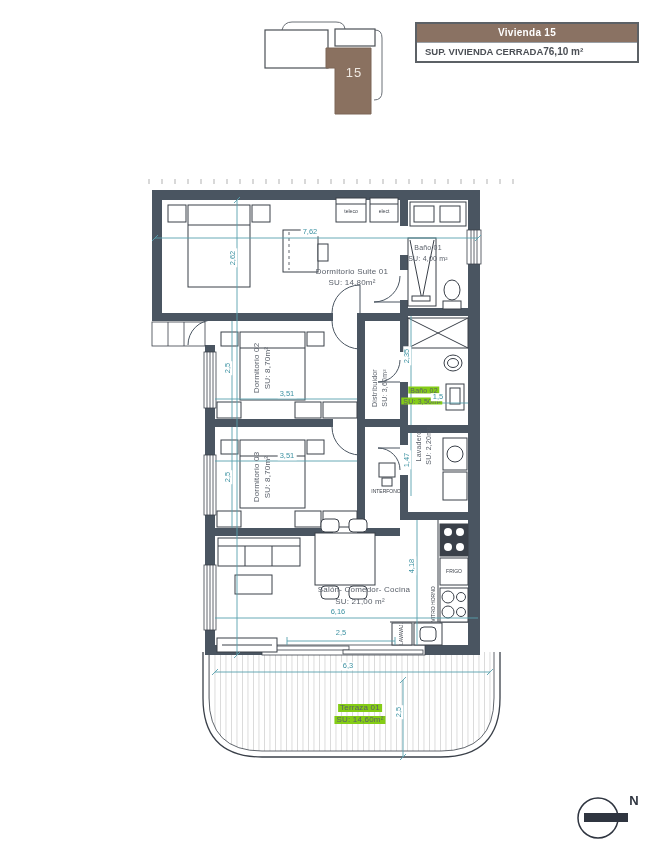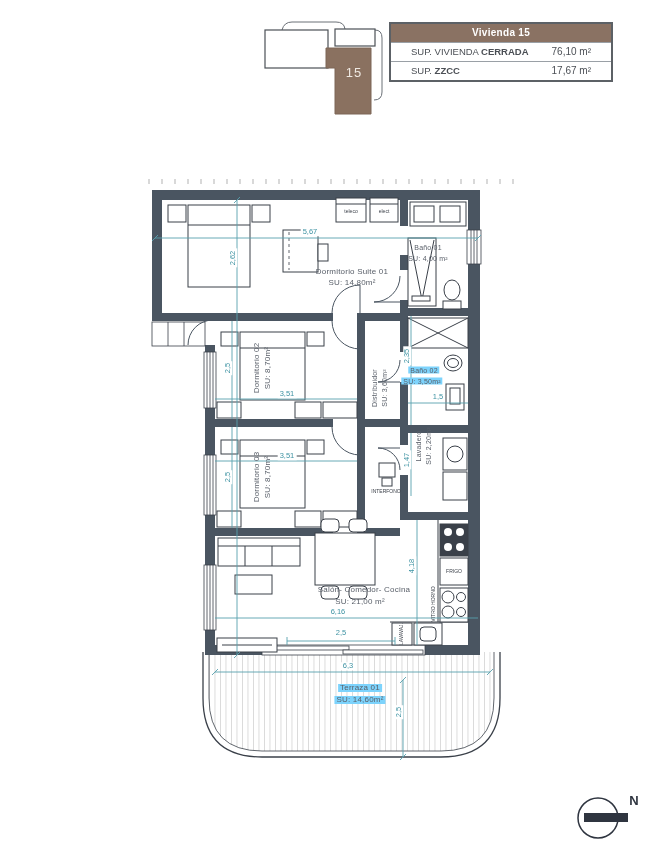--- a/index.html
+++ b/index.html
@@ -1,39 +1,39 @@
 <!DOCTYPE html>
 <html><head>
 <meta charset="utf-8">
 <style>
   html,body{margin:0;padding:0;background:#fff;}
   .screen{position:relative;width:667px;height:844px;background:#fff;overflow:hidden;
           font-family:"Liberation Sans","DejaVu Sans",sans-serif;}
   svg{position:absolute;left:0;top:0;}
   
-  .tables{position:absolute;left:389px;top:22px;width:224px;}
+  .tables{position:absolute;left:415px;top:22px;width:224px;}
   .atable{border:2px solid #5c6166;background:#fff;margin-bottom:12px;}
   .thead{background:#8a7263;color:#fff;font-weight:bold;font-size:10px;
          text-align:center;padding:3px 0 4px;letter-spacing:.3px;}
-  .trow{display:flex;justify-content:space-between;align-items:center;
-        border-top:1px solid #9aa0a6;padding:3px 20px 4px;font-size:9.5px;color:#4b4f55;}
+  .trow{display:flex;align-items:center;
+        border-top:1px solid #9aa0a6;padding:3px 8px 4px;font-size:9.5px;color:#4b4f55;font-weight:bold;}
   .trow:first-child{border-top:none;}
   .trow .val{font-size:10px;}
   
   .lbl{position:absolute;transform:translate(-50%,-50%);font-size:8px;color:#5a606a;
        white-space:nowrap;letter-spacing:.2px;line-height:1;text-align:center;}
   .lbl.sm{font-size:7px;}
   .rot{transform:translate(-50%,-50%) rotate(-90deg);}
   .dim{position:absolute;transform:translate(-50%,-50%);font-size:7.5px;color:#3f93a3;
        background:#fff;padding:0 2px;white-space:nowrap;line-height:1;}
   .dim.rot{transform:translate(-50%,-50%) rotate(-90deg);}
   .tiny{position:absolute;transform:translate(-50%,-50%);font-size:5px;color:#3c414a;
         white-space:nowrap;line-height:1;}
   .tiny.rot{transform:translate(-50%,-50%) rotate(-90deg);}
-  .bg{background:#7dd3fc;padding:0 2px;}
+  .bg{background:#84cc16;padding:0 2px;margin-top:20px;}
   .unit-num{position:absolute;left:354px;top:72px;transform:translate(-50%,-50%);
             color:#efe9e2;font-size:13px;letter-spacing:1px;}
   .north-n{position:absolute;left:634px;top:800px;transform:translate(-50%,-50%);
            font-size:13px;font-weight:bold;color:#2f3540;}
   .ticks{position:absolute;left:148px;top:179px;width:372px;height:5px;opacity:.55;
          background:repeating-linear-gradient(90deg,#b9b9b9 0 2px,transparent 2px 13px);}
 </style>
 </head>
 <body>
 
@@ -51,24 +51,20 @@
     <path d="M326 48 L371 48 L371 114 L335 114 L335 68 L326 68 Z" fill="#8a7160" stroke="#7c6656"></path>
   </svg>
   <div class="unit-num">15</div>
 
   <div class="tables">
     <div class="atable">
       <div class="thead">Vivienda 15</div>
       <div class="trow">
         <span><span>SUP. VIVIENDA </span><b>CERRADA</b></span>
         <span class="val">76,10 m²</span>
-      </div>
-      <div class="trow">
-        <span><span>SUP. </span><b>ZZCC</b></span>
-        <span class="val">17,67 m²</span>
       </div>
     </div>
   </div>
 
   <div class="ticks"></div>
 
   <svg width="667" height="844">
     <defs>
       <pattern id="deck" width="5.5" height="12" patternUnits="userSpaceOnUse">
         <line x1="0" y1="0" x2="0" y2="12" stroke="#b8b8b8" stroke-width="1"></line>
@@ -288,21 +284,21 @@
   <div class="lbl sm bg" style="left:422px;top:381px;">SU: 3,50m²</div>
   <div class="lbl sm rot" style="left:374px;top:388px;">Distribuidor</div>
   <div class="lbl sm rot" style="left:384px;top:388px;">SU: 3,60m²</div>
   <div class="lbl sm rot" style="left:418px;top:446px;">Lavadero</div>
   <div class="lbl sm rot" style="left:428px;top:446px;">SU: 2,20m²</div>
   <div class="lbl" style="left:360px;top:590px;padding-left:8px;">Salón- Comedor- Cocina</div>
   <div class="lbl" style="left:360px;top:602px;">SU: 21,00 m²</div>
   <div class="lbl bg" style="left:360px;top:688px;">Terraza 01</div>
   <div class="lbl bg" style="left:360px;top:700px;">SU: 14,60m²</div>
 
-  <div class="dim" style="left:310px;top:232px;">5,67</div>
+  <div class="dim" style="left:310px;top:232px;">7,62</div>
   <div class="dim rot" style="left:233px;top:258px;">2,62</div>
   <div class="dim rot" style="left:228px;top:368px;">2,5</div>
   <div class="dim" style="left:287px;top:394px;">3,51</div>
   <div class="dim rot" style="left:228px;top:477px;">2,5</div>
   <div class="dim" style="left:287px;top:456px;">3,51</div>
   <div class="dim rot" style="left:407px;top:356px;">2,35</div>
   <div class="dim" style="left:438px;top:397px;">1,5</div>
   <div class="dim rot" style="left:407px;top:460px;">1,47</div>
   <div class="dim rot" style="left:412px;top:566px;">4,18</div>
   <div class="dim" style="left:338px;top:612px;">6,16</div>

